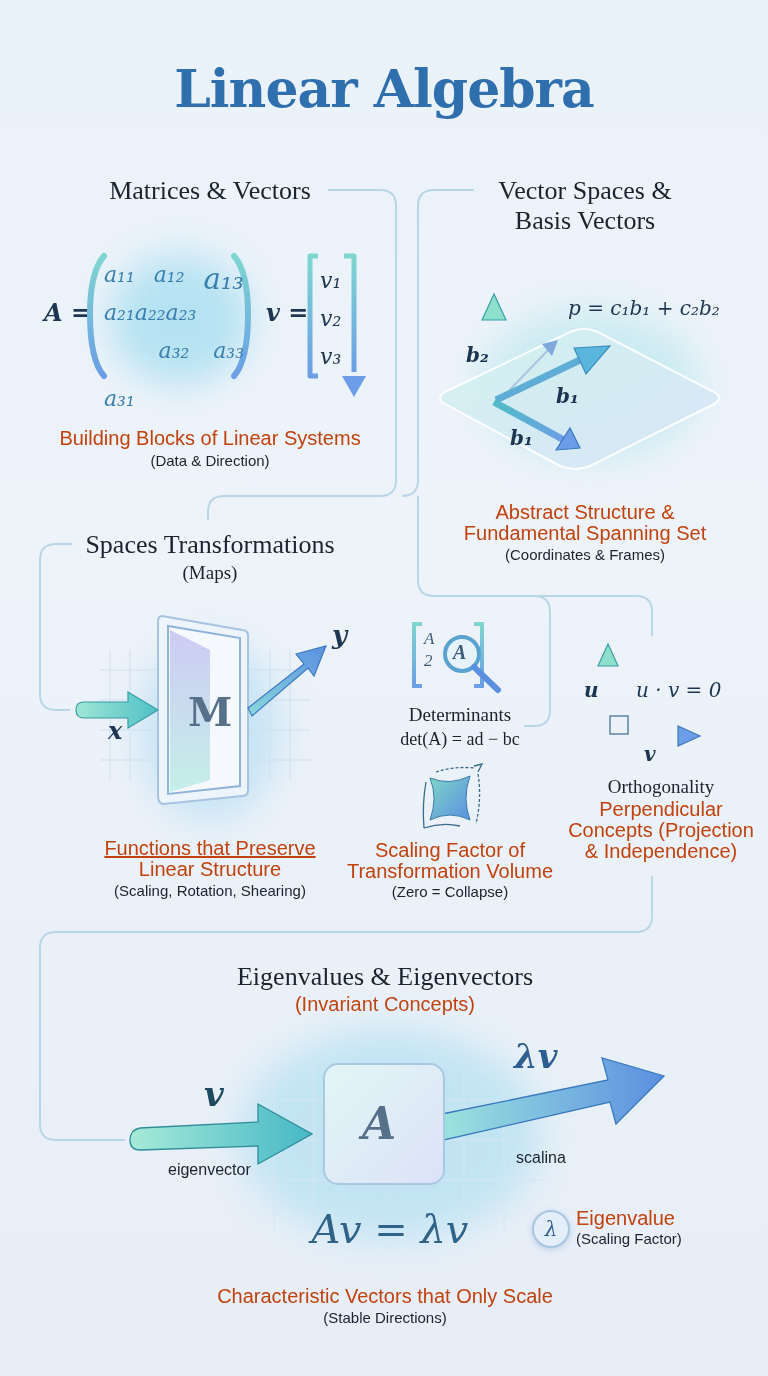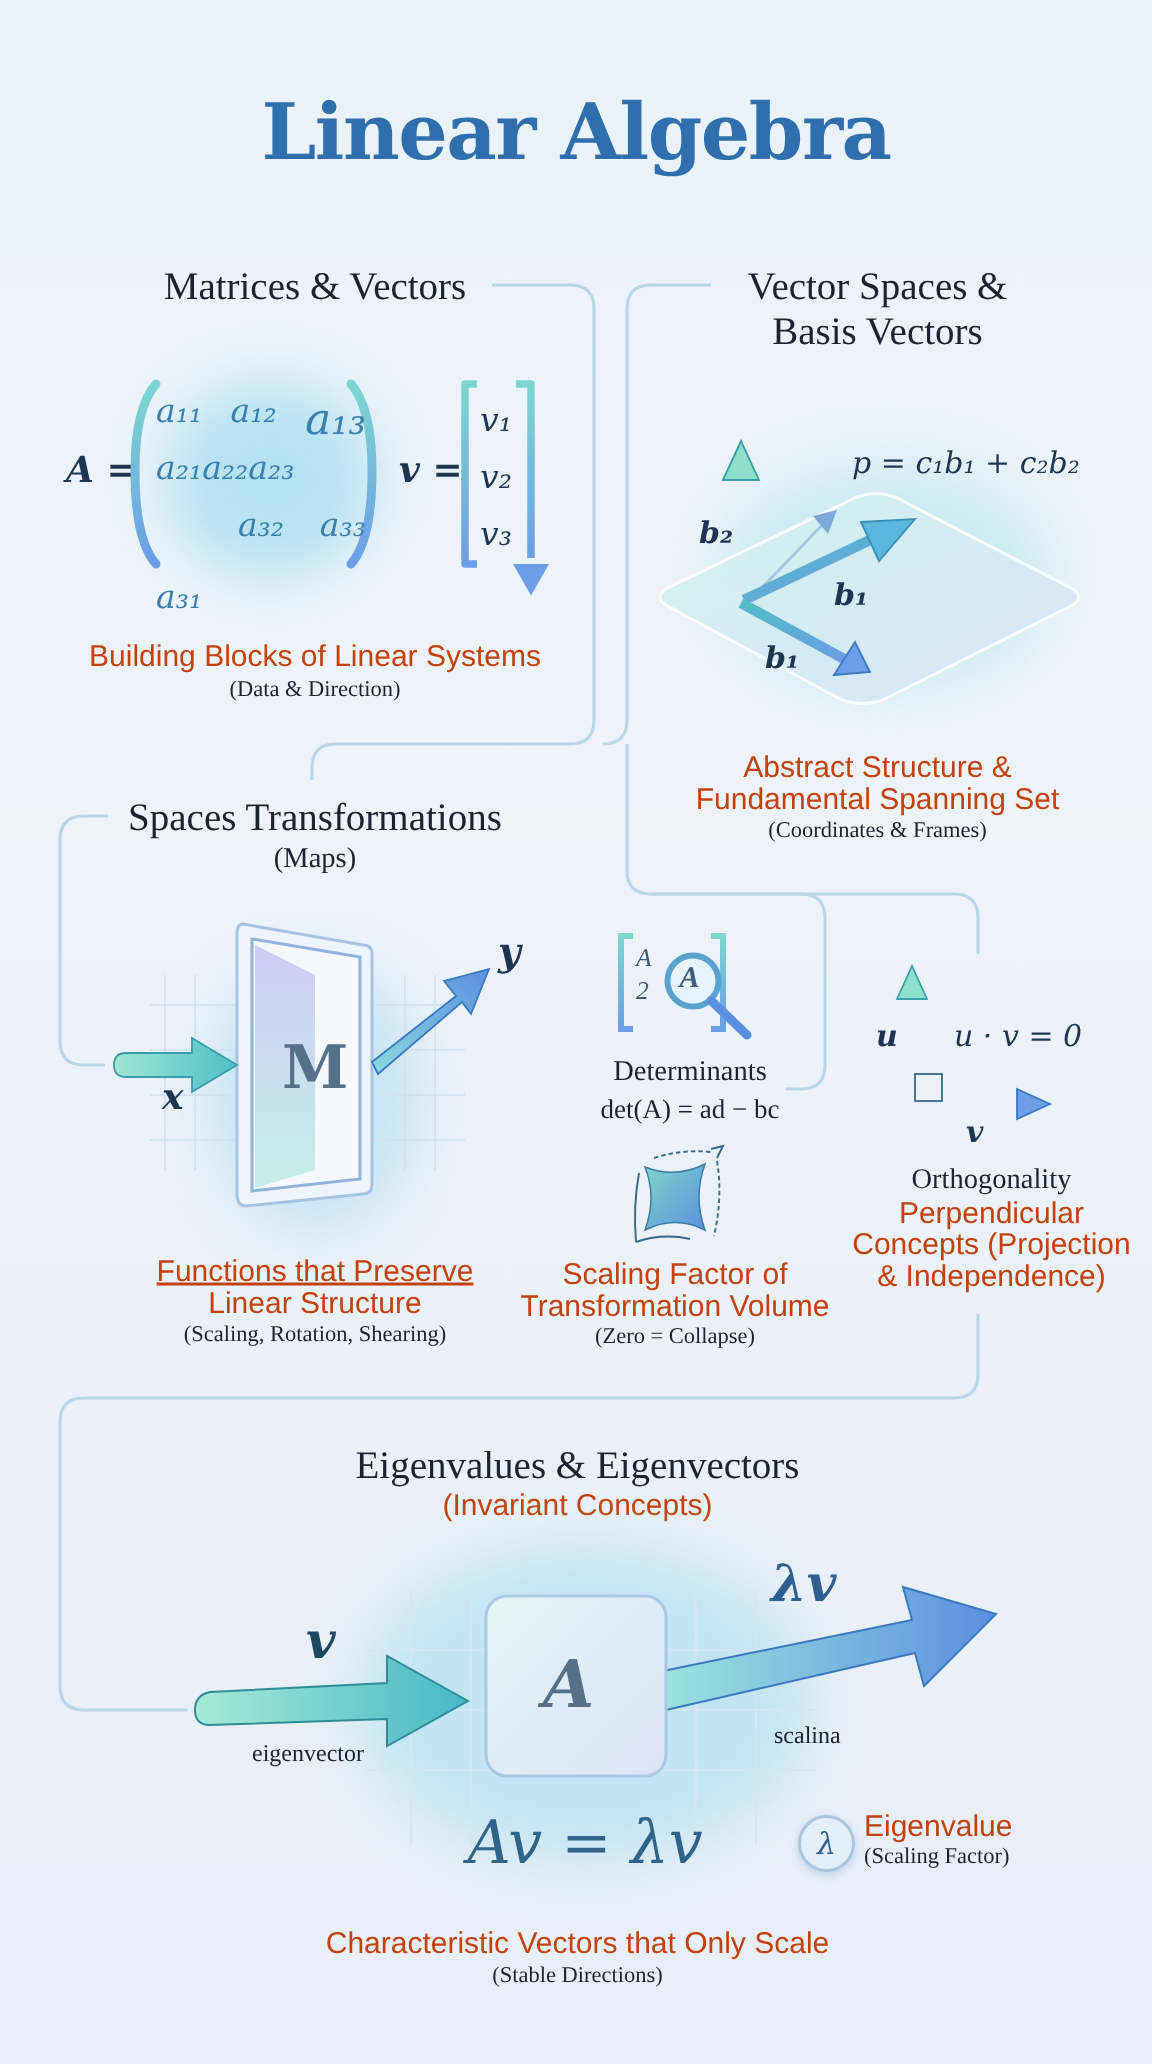--- a/index.html
+++ b/index.html
@@ -13,21 +13,21 @@
   .serifL { font-family: "Liberation Serif", serif; }
   .center { text-align:center; }
   .title {
     left:0; width:768px; top:58px; text-align:center;
     font-family:"DejaVu Serif", serif; font-weight:bold; font-size:52px;
     color:#2f6fae; letter-spacing:-1px;
   }
   .h2 { font-family:"Liberation Serif", serif; font-size:26px; color:#1b2230; line-height:30px; }
   .sub { font-family:"Liberation Serif", serif; font-size:19px; color:#1b2230; }
   .cap { font-family:"Liberation Sans", sans-serif; font-size:20px; color:#c2410c; line-height:21px; }
-  .cap-s { font-family:Liberation Serif, serif; font-size:15px; color:#1b2230; line-height:19px;text-align:center; }
+  .cap-s { font-family:Liberation Sans, sans-serif; font-size:15px; color:#1b2230; line-height:19px;text-align:center; }
   .math { font-family:"DejaVu Serif", serif; font-style:italic; }
   .glow { border-radius:50%; filter: blur(18px); }
   svg { position:absolute; overflow:visible; }
 </style>
 </head>
 <body>
 
 <div class="abs title">Linear Algebra</div>
 
 <svg width="768" height="1376" style="left:0;top:0;">

